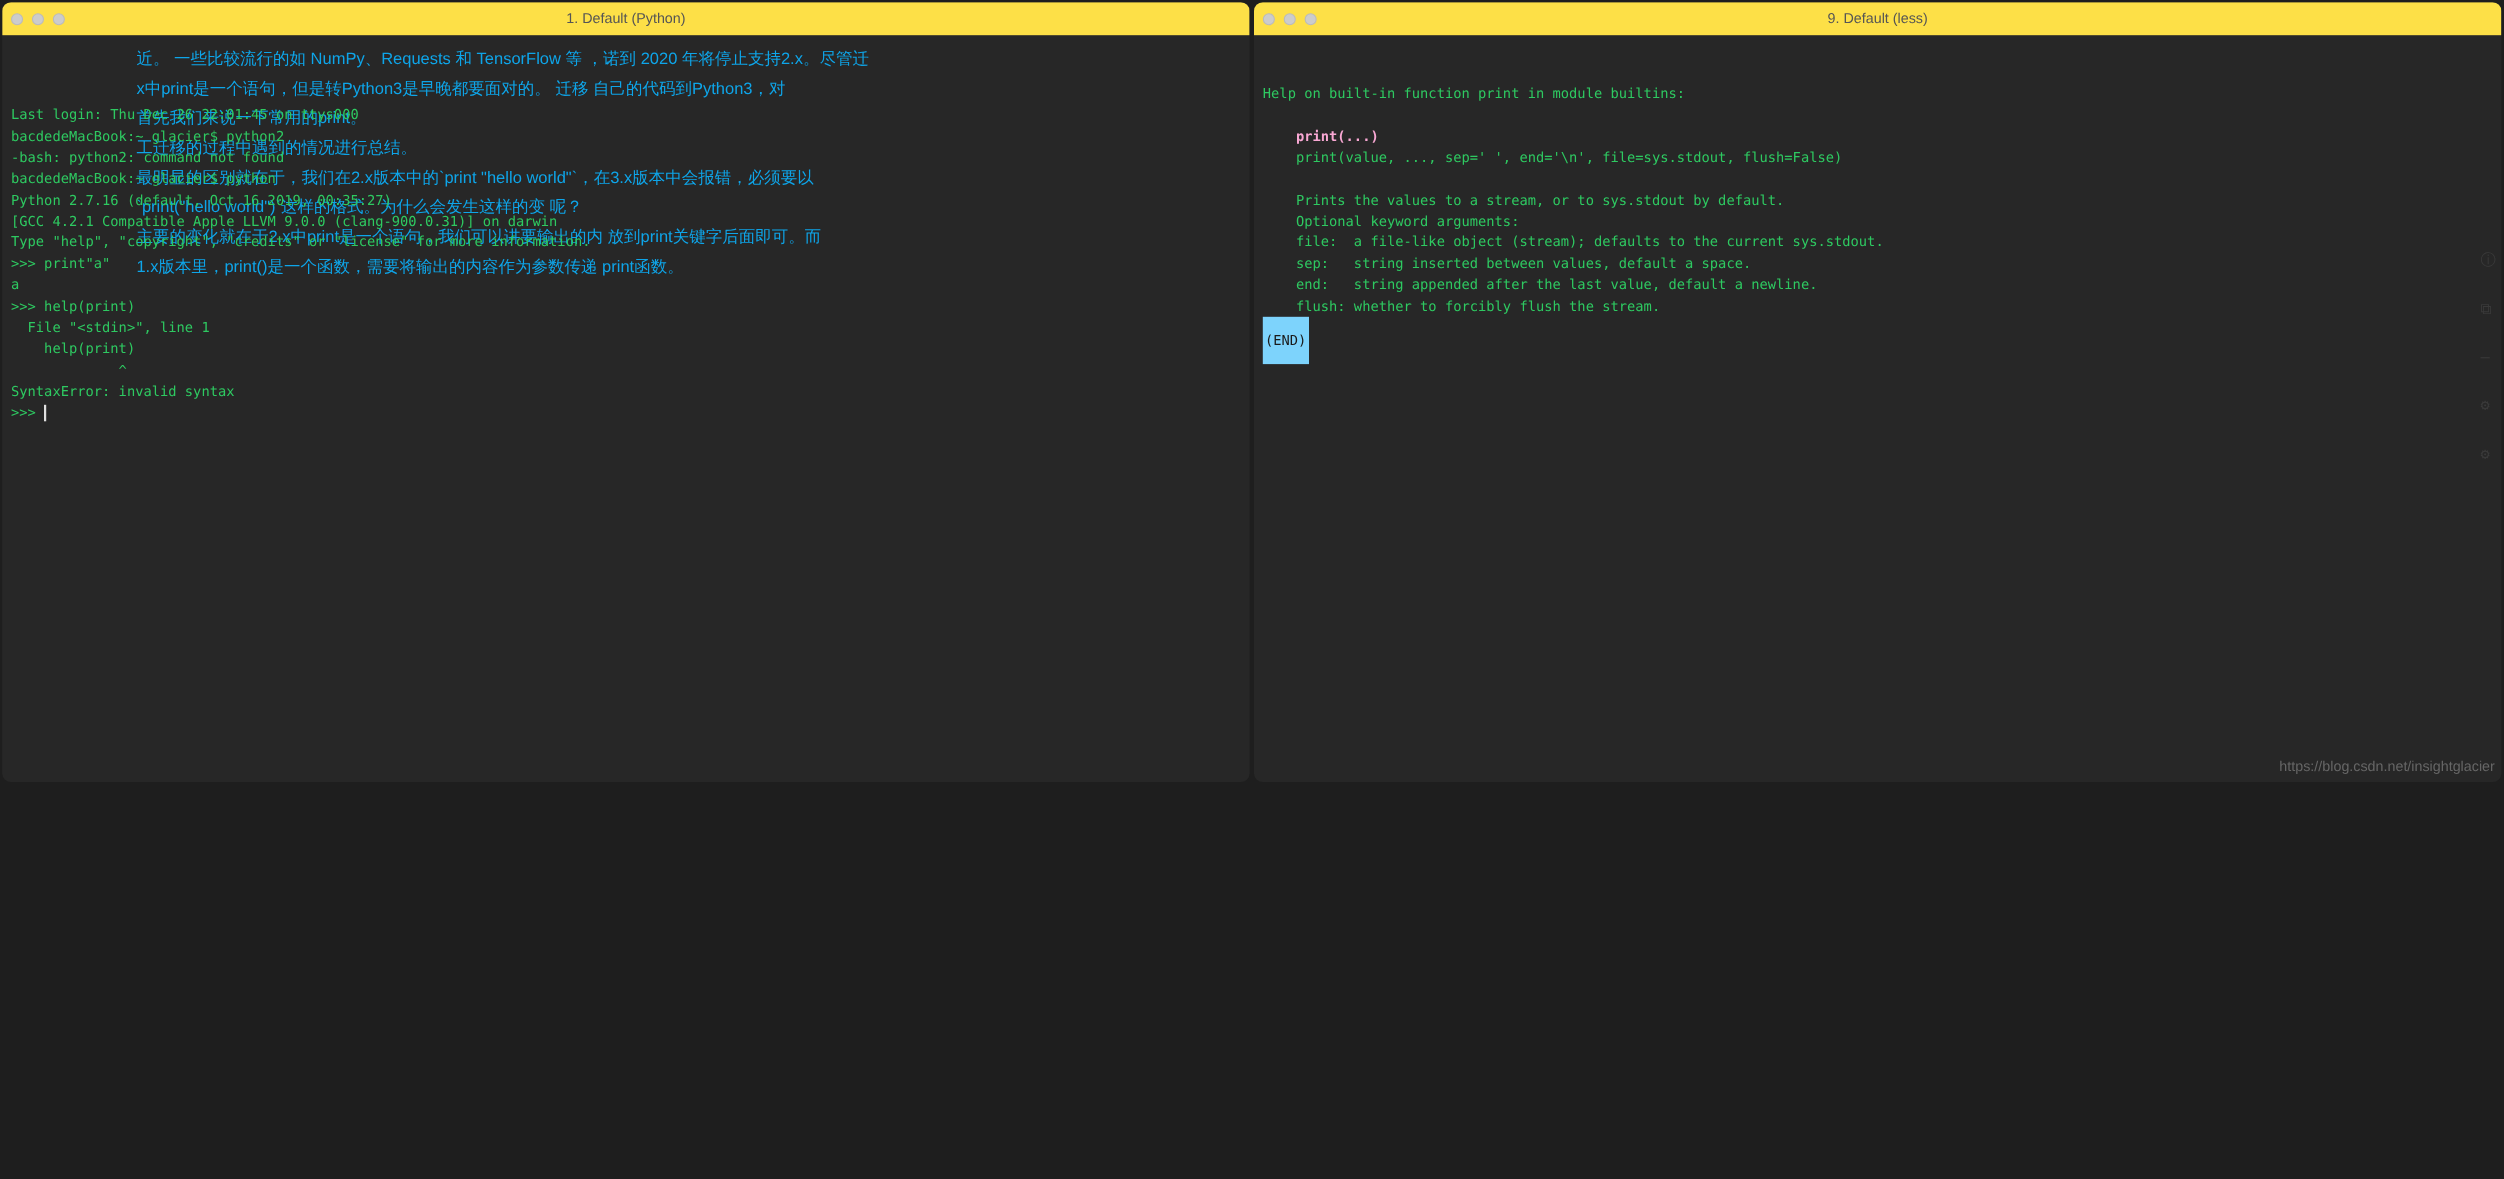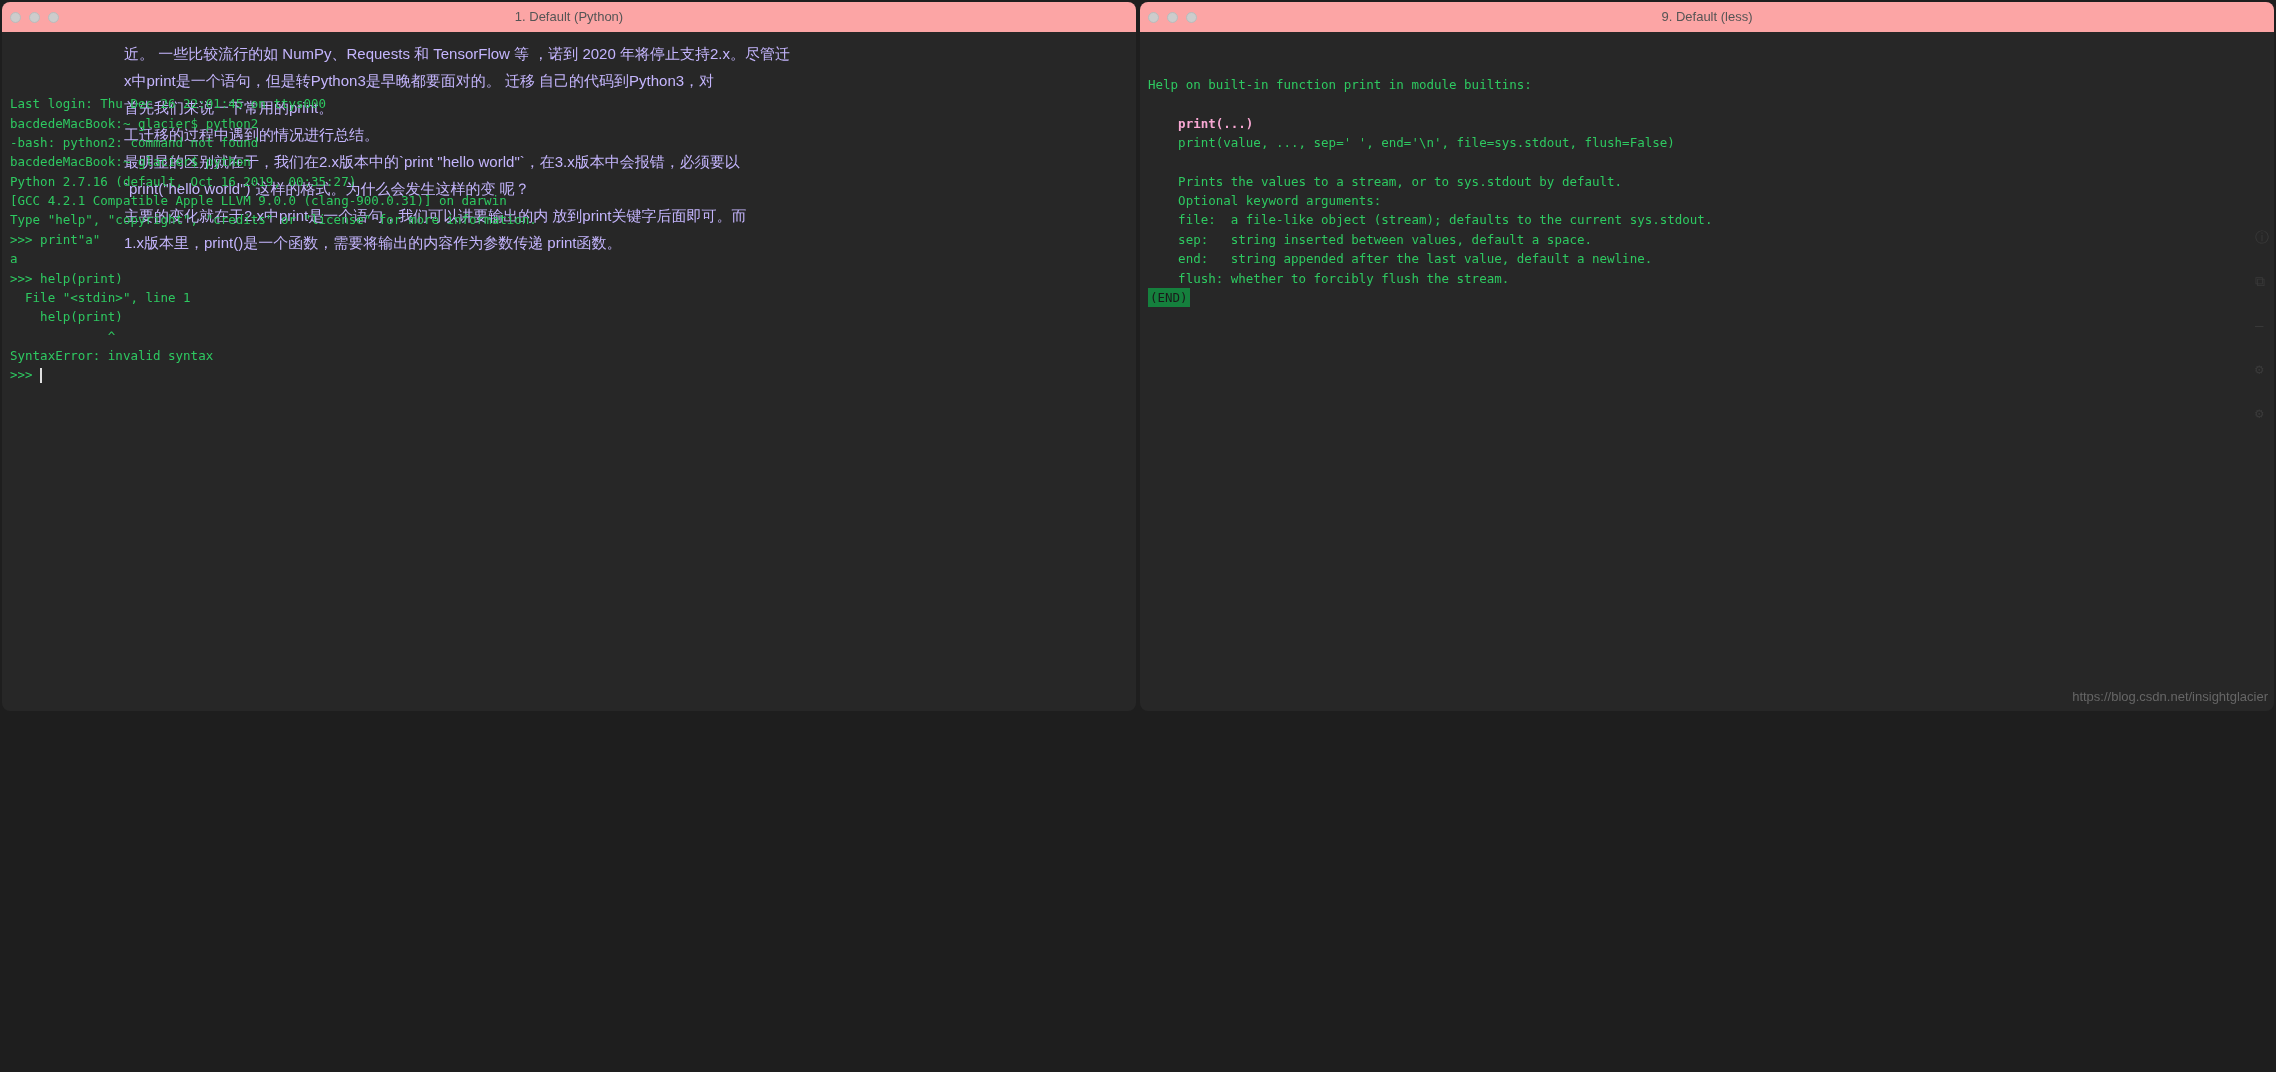--- a/index.html
+++ b/index.html
@@ -17,21 +17,21 @@
       display: flex;
       flex-direction: column;
       border-radius: 8px;
       overflow: hidden;
       margin: 2px;
       background: #272727;
       position: relative;
     }
     .titlebar {
       height: 30px;
-      background: #fca5a5;
+      background: #fde047;
       display: flex;
       align-items: center;
       padding: 0 8px;
       position: relative;
     }
     .traffic-lights {
       display: flex;
       gap: 8px;
       position: absolute;
       left: 8px;
@@ -54,37 +54,37 @@
       flex: 1;
       padding: 4px 8px;
       position: relative;
       white-space: pre;
       overflow: hidden;
     }
     .bg-text {
       position: absolute;
       top: 0; left: 0; right: 0;
       padding: 4px 8px;
-      color: #c4b5fd;
+      color: #0ea5e9;
       font-family: -apple-system, "Helvetica Neue", sans-serif;
       font-size: 15px;
       line-height: 1.8;
       white-space: normal;
       pointer-events: none;
     }
     .bg-text span { display:block; }
     .fg {
       position: relative;
       color: #2ec961;
     }
     .white { color: #f9a8d4; }
     .end-tag {
-      background: #15803d;
+      background: #7dd3fc;
       color: #1a1a1a;
-      padding: 0 2px;
+      padding: 12px 2px;
       display: inline-block;
     }
     .cursor {
       display:inline-block;
       width: 2px;
       height: 15px;
       background:#e0e0e0;
       vertical-align: middle;
     }
     .watermark {

